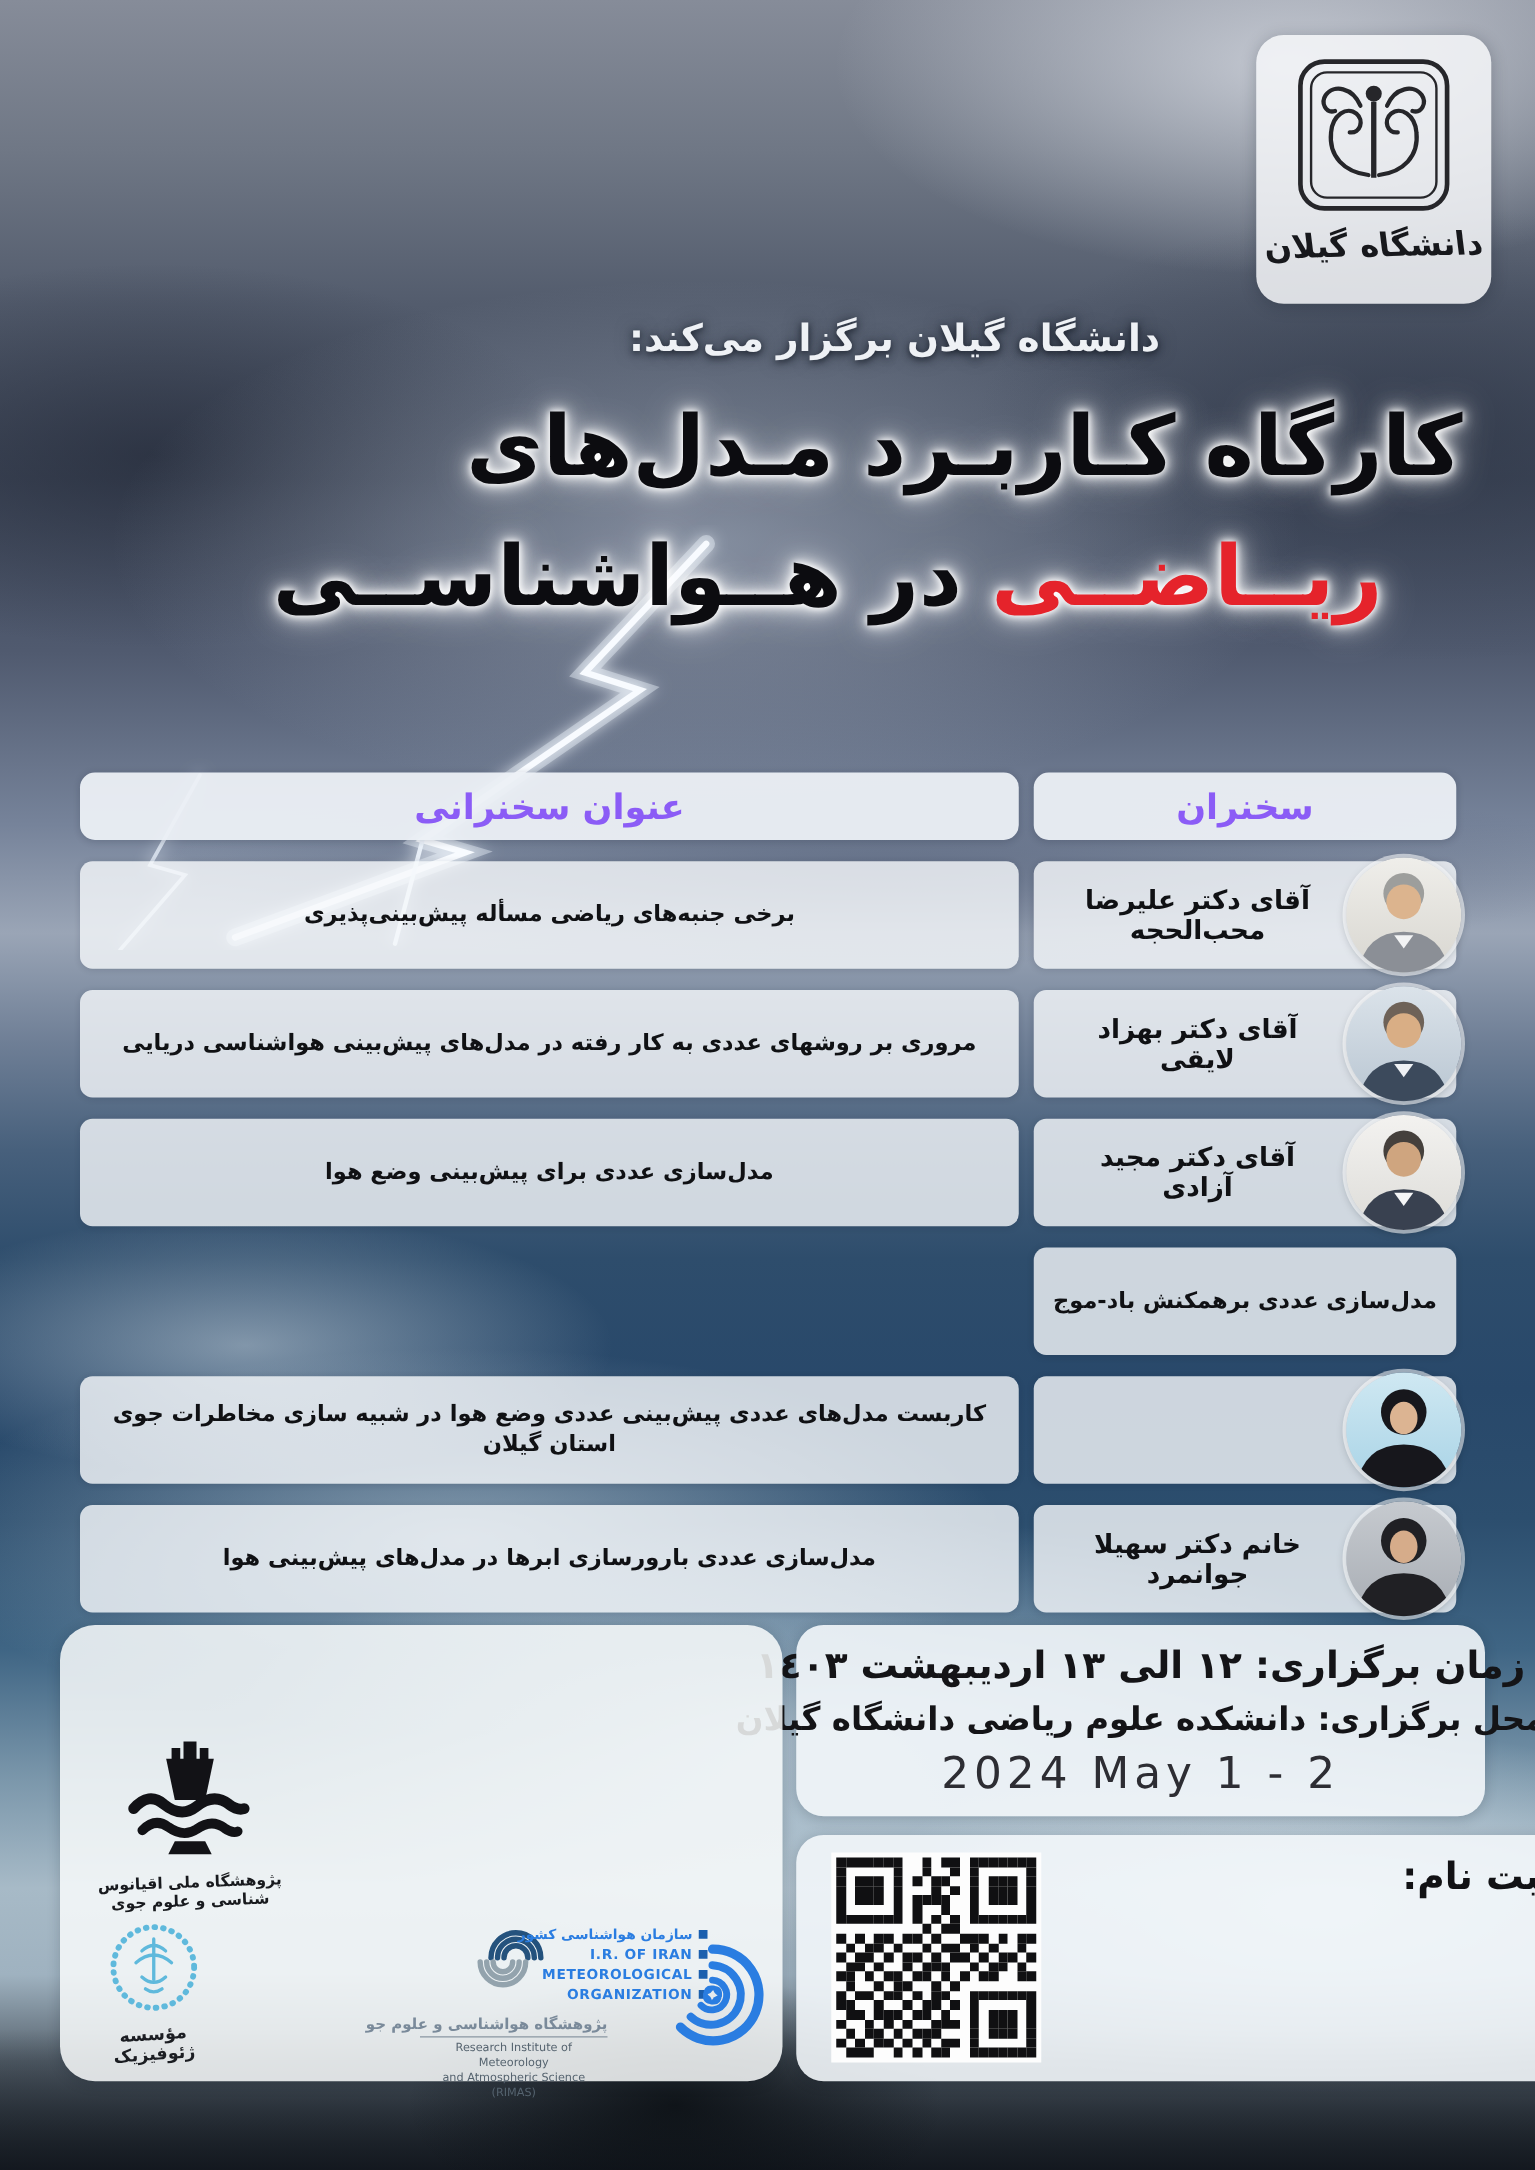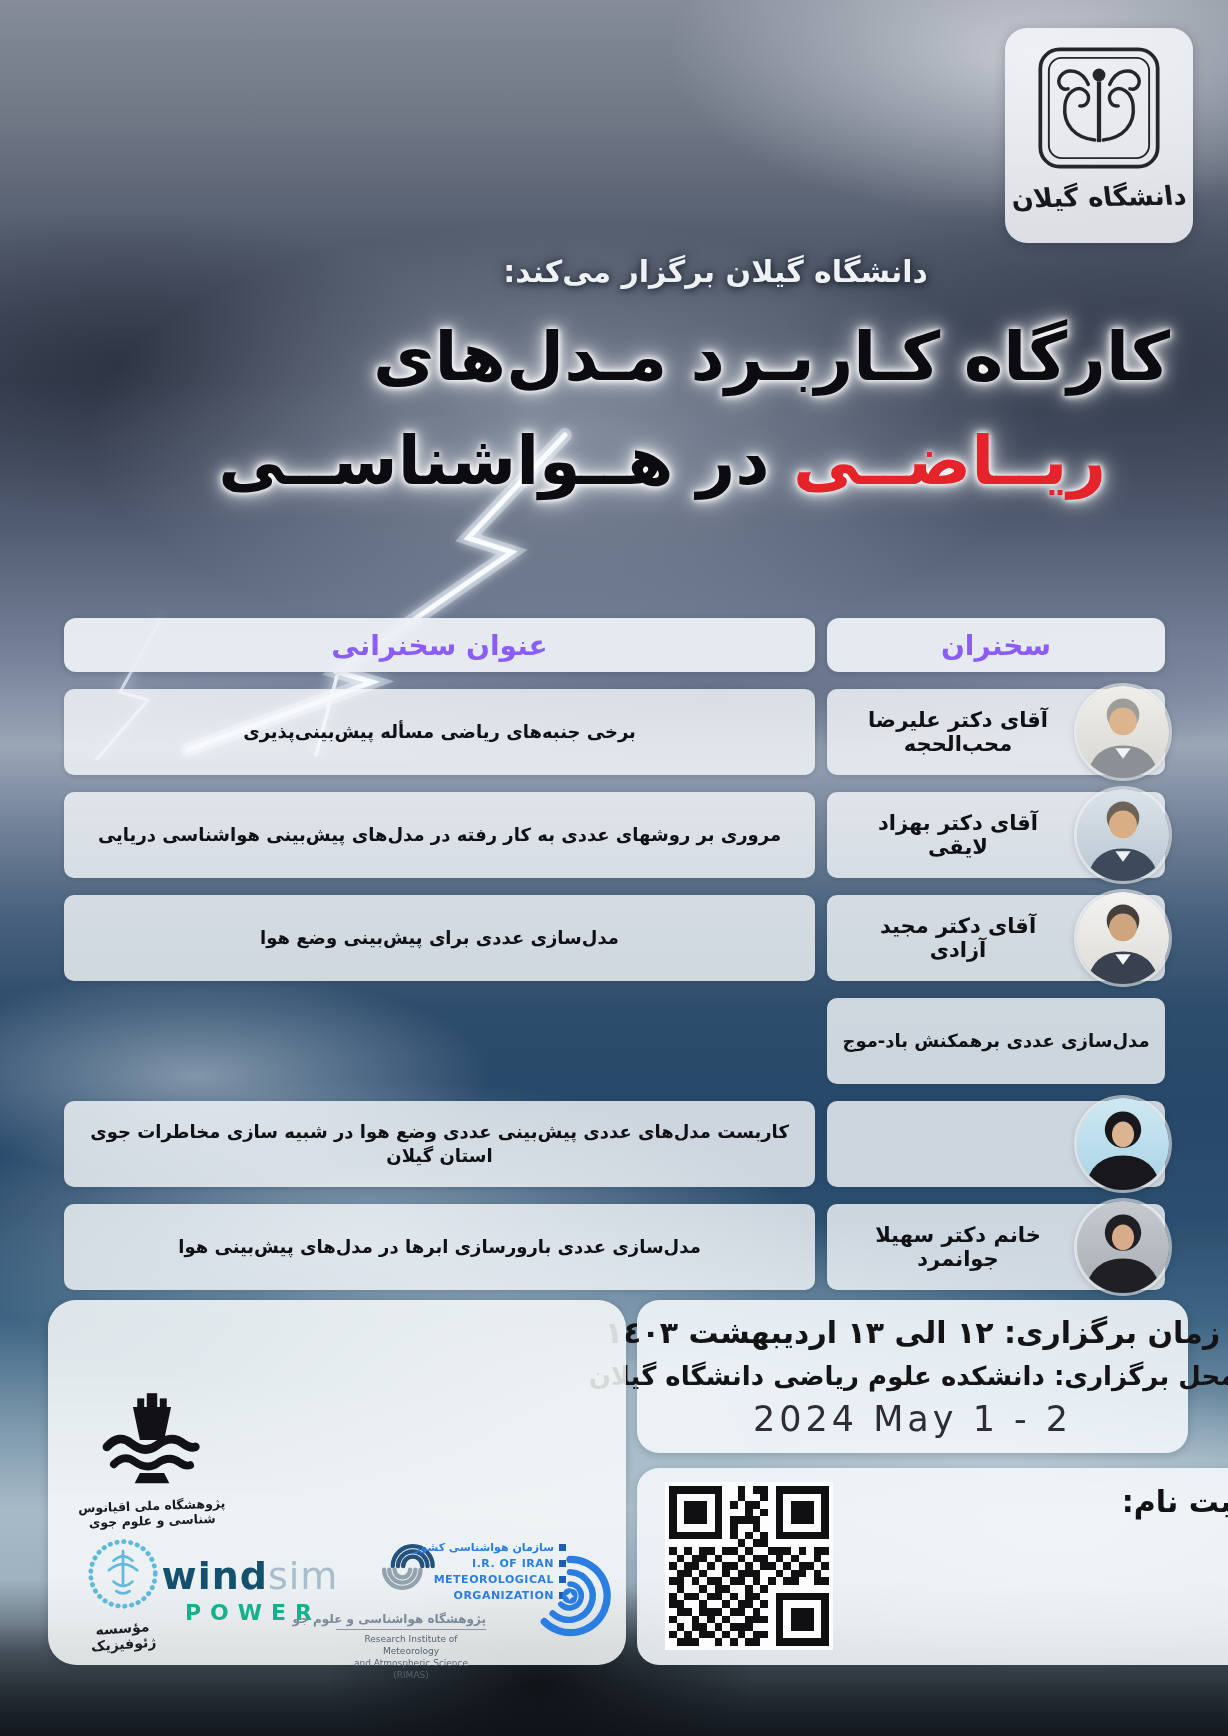--- a/index.html
+++ b/index.html
@@ -733,24 +733,20 @@
           <path d="M40 16 v34"></path>
           <path d="M30 26 q10 -9 20 0"></path>
           <path d="M25 36 q15 -13 30 0"></path>
           <path d="M30 48 q10 9 20 0"></path>
           <path d="M33 58 q7 5 14 0"></path>
         </g>
       </svg>
       <div class="ut-caption">مؤسسه ژئوفیزیک</div>
     </div>
 
-    <div class="windsim-wrap">
-      <div class="ws-line1"><span class="ws-wind">wind</span><span class="ws-sim">sim</span></div>
-      <div class="ws-power">POWER</div>
-    </div>
 
     <div class="rimas-wrap">
       <svg viewBox="0 0 90 90">
         <g fill="none" stroke-linecap="round">
           <path d="M24 44 a23 23 0 1 1 46 0" stroke="#24527d" stroke-width="5"></path>
           <path d="M30 44 a17 17 0 1 1 34 0" stroke="#24527d" stroke-width="5"></path>
           <path d="M36 44 a11 11 0 1 1 22 0" stroke="#24527d" stroke-width="5"></path>
           <path d="M14 48 a21 21 0 1 0 42 0" stroke="#93a3ad" stroke-width="5"></path>
           <path d="M20 48 a15 15 0 1 0 30 0" stroke="#93a3ad" stroke-width="5"></path>
           <path d="M26 48 a9 9 0 1 0 18 0" stroke="#93a3ad" stroke-width="5"></path>

